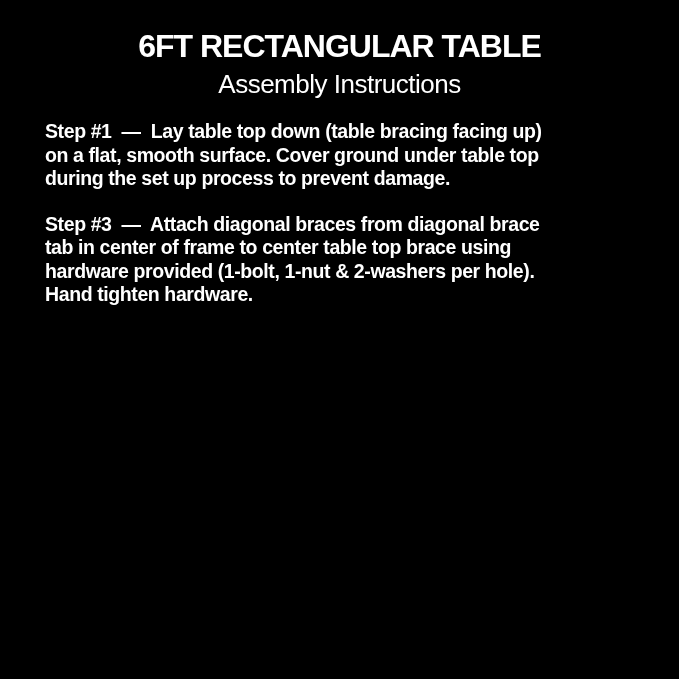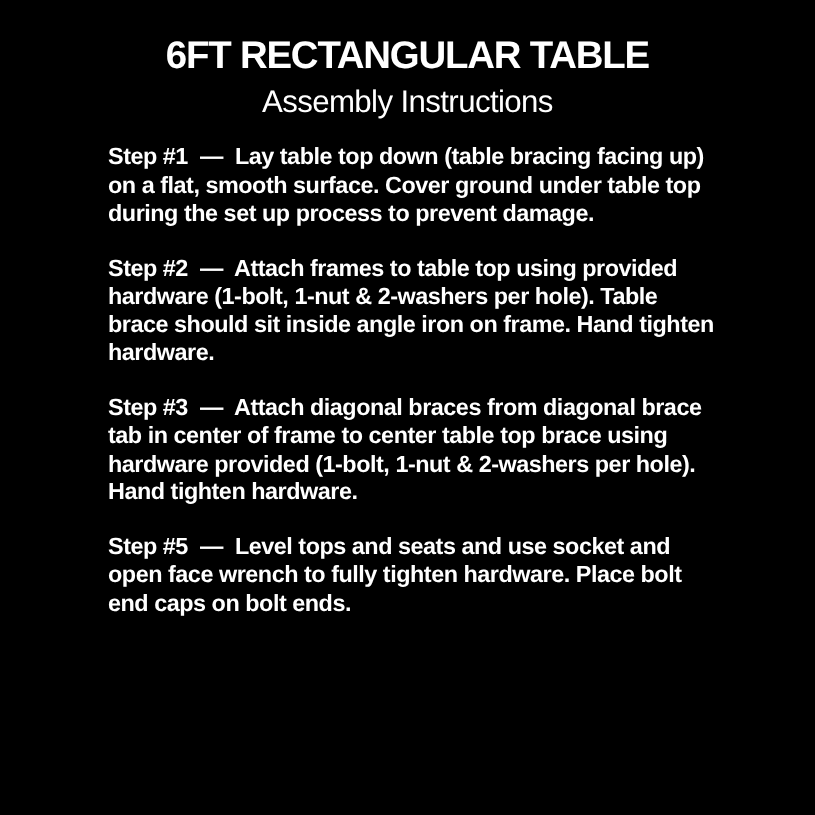--- a/index.html
+++ b/index.html
@@ -36,21 +36,20 @@
     margin: 2px 0 0 0;
     font-size: 26px;
     font-weight: 400;
     letter-spacing: -0.5px;
     line-height: 33px;
     color: #ffffff;
   }
   .steps {
     margin-top: 19px;
     padding: 0 30px 0 45px;
-    margin-left: 45px;
   }
   .step {
     margin: 0 0 22px 0;
     font-size: 19.5px;
     font-weight: 700;
     letter-spacing: -0.4px;
     line-height: 23.5px;
     white-space: pre-wrap;
     color: #ffffff;
   }
@@ -60,25 +59,18 @@
 
 <div class="poster">
   <div class="header">
     <h1 class="title">6FT RECTANGULAR TABLE</h1>
     <h2 class="subtitle">Assembly Instructions</h2>
   </div>
   <div class="steps">
     <p class="step">Step #1  —  Lay table top down (table bracing facing up)
 on a flat, smooth surface. Cover ground under table top
 during the set up process to prevent damage.</p>
-    <p class="step">Step #2  —  Attach frames to table top using provided
-hardware (1-bolt, 1-nut &amp; 2-washers per hole). Table
-brace should sit inside angle iron on frame. Hand tighten
-hardware.</p>
     <p class="step">Step #3  —  Attach diagonal braces from diagonal brace
 tab in center of frame to center table top brace using
 hardware provided (1-bolt, 1-nut &amp; 2-washers per hole).
 Hand tighten hardware.</p>
-    <p class="step">Step #5  —  Level tops and seats and use socket and
-open face wrench to fully tighten hardware. Place bolt
-end caps on bolt ends.</p>
   </div>
 </div>
 
 </body></html>

